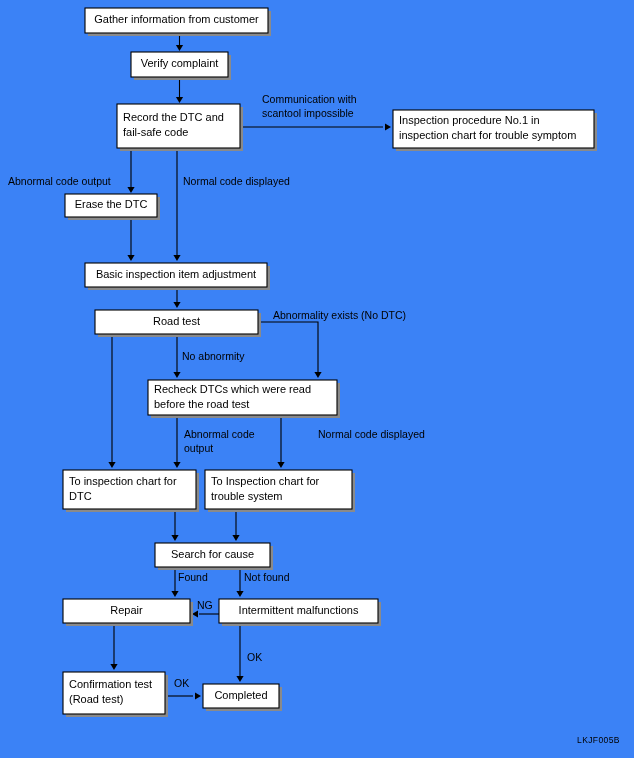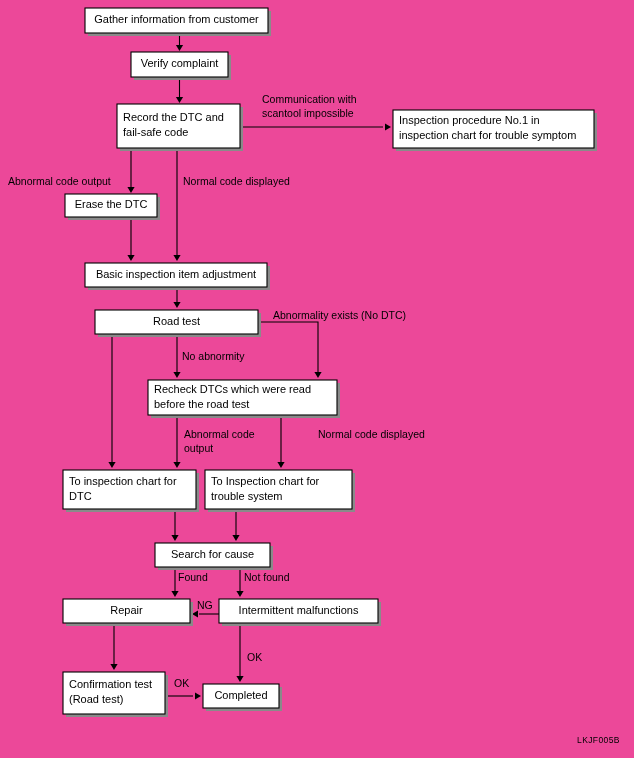--- a/index.html
+++ b/index.html
@@ -9,21 +9,21 @@
     background: #ffffff;
   }
   body {
     font-family: "Liberation Sans", sans-serif;
     color: #000000;
   }
   #chart-root {
     position: relative;
     width: 634px;
     height: 758px;
-    background: #ec4899;
+    background: #3b82f6;
     overflow: hidden;
   }
   svg#flow-svg {
     position: absolute;
     left: 0;
     top: 0;
     width: 634px;
     height: 758px;
   }
   .node-box {

